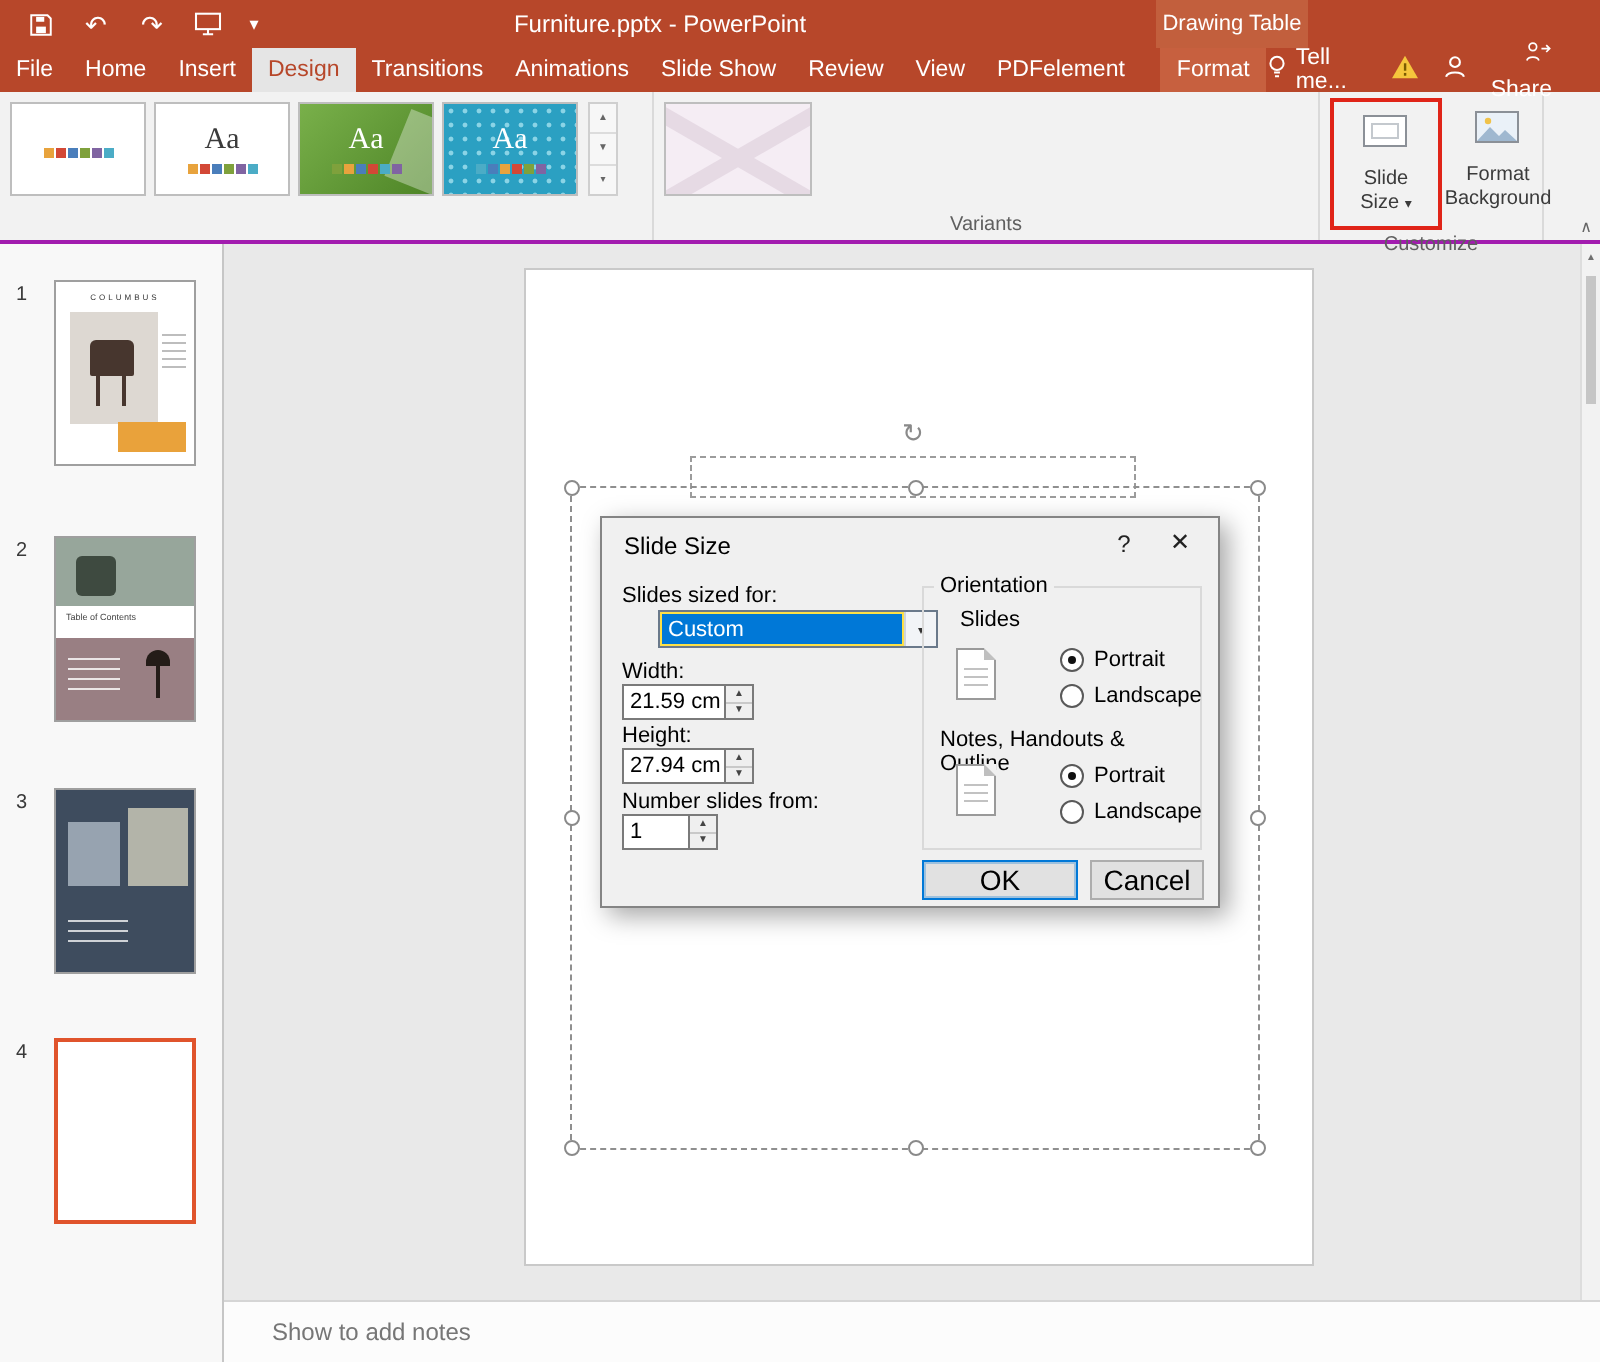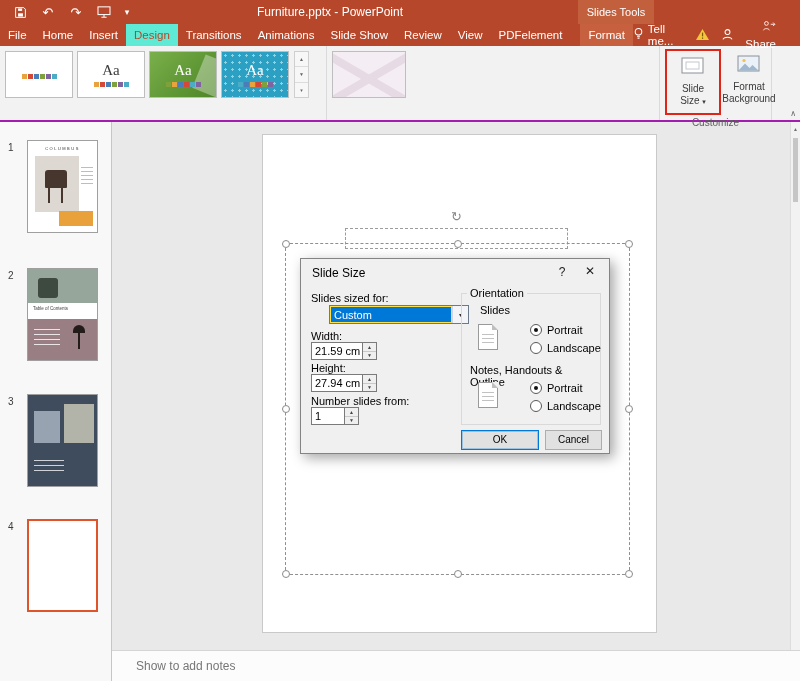--- a/index.html
+++ b/index.html
@@ -11,21 +11,21 @@
   .titlebar { position:absolute; top:0; left:0; right:0; height:24px; background:var(--titlebar,#B7472A); color:#fff; display:flex; align-items:center; font-size:12px; z-index:5; }
   .qat { display:flex; align-items:center; gap:4px; padding-left:8px; }
   .qbtn { width:24px; height:22px; display:flex; align-items:center; justify-content:center; font-size:13px; color:#fff; }
   .qbtn.small { width:14px; font-size:9px; }
   .win-title { position:absolute; left:180px; width:300px; text-align:center; font-size:12px; pointer-events:none; }
   .context-header { position:absolute; left:578px; top:0; width:76px; height:24px; background:#C25F3D; display:flex; align-items:center; justify-content:center; font-size:11px; }
 
   
   .tabrow { position:absolute; top:24px; left:0; right:0; height:22px; background:var(--titlebar,#B7472A); display:flex; color:#fff; font-size:11.5px; z-index:5; }
   .tab { padding:0 8px; line-height:22px; white-space:nowrap; }
-  .tab.active { background:#5eead4; color:var(--titlebar,#B7472A); }
+  .tab.active { background:#e5e5e5; color:var(--titlebar,#B7472A); }
   .tab.context { background:#C7603F; margin-left:10px; }
   .tabrow-right { margin-left:auto; display:flex; align-items:center; gap:11px; padding-right:24px; font-size:11.5px; }
   .tellme { display:flex; align-items:center; gap:4px; }
   .share { display:flex; align-items:flex-end; gap:4px;flex-direction:column; }
 
   
   .ribbon { position:absolute; top:46px; left:0; right:0; height:76px; background:#F2F2F2; border-bottom:2px solid #a21caf; display:flex; z-index:4; }
   .rgroup { display:flex; flex-direction:column; border-right:1px solid #DADADA; padding:3px 3px 0 3px; }
   .rgroup-body { flex:1; display:flex; align-items:flex-start; }
   .rgroup-label { text-align:center; font-size:10px; color:#5F5F5F; padding:2px 0 2px; }
@@ -113,21 +113,21 @@
   .spin-arrows i:first-child { border-bottom:1px solid #C9C9C9; }
   .groupbox { position:absolute; left:160px; top:34px; width:140px; height:132px; border:1px solid #D9D9D9; }
   .groupbox-label { position:absolute; top:-7px; left:5px; background:#F0F0F0; padding:0 3px; font-size:11px; }
   .gb-sub { position:absolute; font-size:11px; }
   .doc-icon { position:absolute; width:20px; height:26px; background:#fff; border:1px solid #9A9A9A; }
   .doc-icon::before { content:""; position:absolute; right:-1px; top:-1px; border-style:solid; border-width:0 6px 6px 0; border-color:#F0F0F0 #F0F0F0 #BFBFBF #BFBFBF; }
   .doc-lines { position:absolute; left:3px; right:3px; top:9px; bottom:3px; background:repeating-linear-gradient(to bottom,#C2C2C2 0 1px, transparent 1px 4px); }
   .radio-row { position:absolute; display:flex; align-items:center; gap:5px; font-size:11px; }
   .radio { width:12px; height:12px; border:1px solid #595959; border-radius:50%; background:#fff; position:relative; flex:none; }
   .radio.checked::after { content:""; position:absolute; left:3px; top:3px; width:4px; height:4px; border-radius:50%; background:#111; }
-  .btn { position:absolute; height:20px; background:#E1E1E1; border:1px solid #ADADAD; font-size:10px; text-align:center; line-height:18px; }
+  .btn { position:absolute; height:20px; background:#E1E1E1; border:1px solid #ADADAD; font-size:14px; text-align:center; line-height:18px; }
   .btn.default { border:1px solid var(--accent,#0078D7); box-shadow:0 0 0 1px rgba(0,120,215,.3) inset; }
 </style>
 </head>
 <body>
 
 <div class="app">
 
   <div class="titlebar">
     <div class="qat">
       <span class="qbtn">
@@ -141,21 +141,21 @@
       <span class="qbtn">↷</span>
       <span class="qbtn">
         <svg width="14" height="12" viewBox="0 0 16 14">
             <rect x="1" y="1" width="14" height="9" fill="none" stroke="#fff" stroke-width="1.2"></rect>
             <path d="M5 13h6M8 10v3" stroke="#fff" stroke-width="1.2"></path>
           </svg>
       </span>
       <span class="qbtn small">▾</span>
     </div>
     <div class="win-title">Furniture.pptx - PowerPoint</div>
-    <div class="context-header">Slides Tools</div>
+    <div class="context-header">Drawing Table</div>
   </div>
 
   <nav class="tabrow">
     <span class="tab">File</span>
     <span class="tab">Home</span>
     <span class="tab">Insert</span>
     <span class="tab active">Design</span>
     <span class="tab">Transitions</span>
     <span class="tab">Animations</span>
     <span class="tab">Slide Show</span>
@@ -250,20 +250,21 @@
           <span class="gbtn">▼</span>
           <span class="gbtn">▾</span>
         </div>
       </div>
     </div>
 
     <div class="rgroup variants">
       <div class="rgroup-body">
         <div class="variant-thumb"></div>
       </div>
+      <div class="rgroup-label">Variants</div>
     </div>
 
     <div class="rgroup customize">
       <div class="rgroup-body">
         <div class="redbox">
           <div class="bigbtn">
             <span class="icon">
               <svg width="26" height="22" viewBox="0 0 26 22">
                   <rect x="2" y="3" width="21" height="15" fill="#fff" stroke="#8B9097"></rect>
                   <rect x="6" y="7" width="13" height="7" fill="none" stroke="#C4C9CE"></rect>

